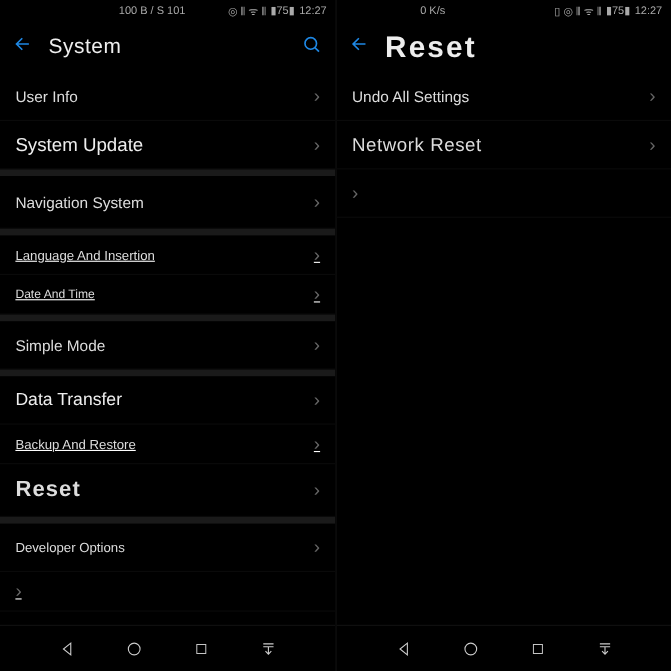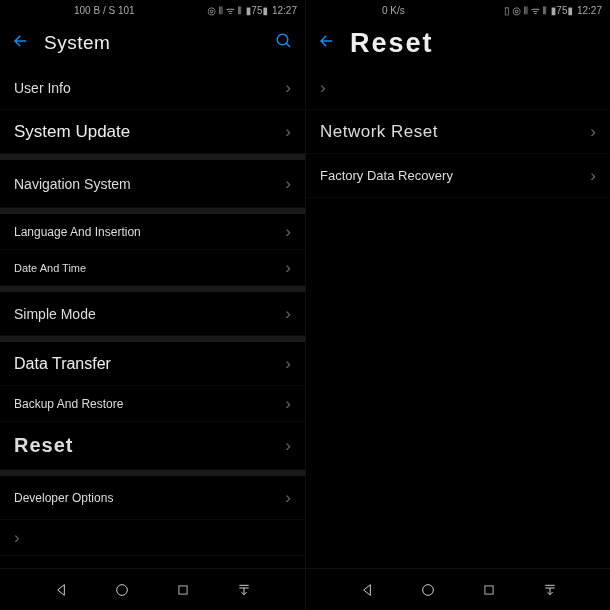--- a/index.html
+++ b/index.html
@@ -32,21 +32,21 @@
       display: flex;
       justify-content: flex-end;
       align-items: center;
       padding: 0 8px;
       font-size: 10px;
       color: #aaa;
       gap: 4px;
     }
     .status-bar .left-info {
       margin-right: auto;
-      margin-left: 66px;
+      margin-left: 100px;
     }
     .header {
       height: 46px;
       display: flex;
       align-items: center;
       padding: 0 12px;
       gap: 14px;
     }
     .back-arrow {
       color: #1e88e5;
@@ -82,21 +82,21 @@
     }
     .list-item {
       display: flex;
       align-items: center;
       justify-content: space-between;
       padding: 0 14px;
       cursor: pointer;
       border-bottom: 1px solid #0a0a0a;
     }
     .list-item.h-normal { height: 44px; }
-    .list-item.h-small { height: 36px; }
+    .list-item.h-small { height: 36px; text-decoration: underline; }
     .list-item.h-big { height: 48px; }
     .item-label {
       color: #ddd;
       font-size: 14px;
     }
     .item-label.bold {
       font-size: 17px;
       font-weight: 500;
       color: #eee;
     }
@@ -266,28 +266,28 @@
     <span class="back-arrow">
       <svg width="18" height="18" viewBox="0 0 24 24" fill="none" stroke="#1e88e5" stroke-width="2">
           <path d="M19 12H5M11 5l-7 7 7 7"></path>
         </svg>
     </span>
     <span class="header-title reset-title">Reset</span>
   </div>
 
   <div class="content">
     <div class="list-item h-normal">
+      <span class="item-label">Undo All Settings</span>
       <span class="chevron">›</span>
     </div>
     <div class="list-item h-normal">
       <span class="item-label right-big">Network Reset</span>
       <span class="chevron">›</span>
     </div>
     <div class="list-item h-normal">
-      <span class="item-label" style="font-size:13px">Factory Data Recovery</span>
       <span class="chevron">›</span>
     </div>
   </div>
 
   <div class="nav-bar">
     <span class="nav-btn">
         <svg class="tri" viewBox="0 0 24 24">
           <path d="M17 4 L7 12 L17 20 Z"></path>
         </svg>
       </span>

